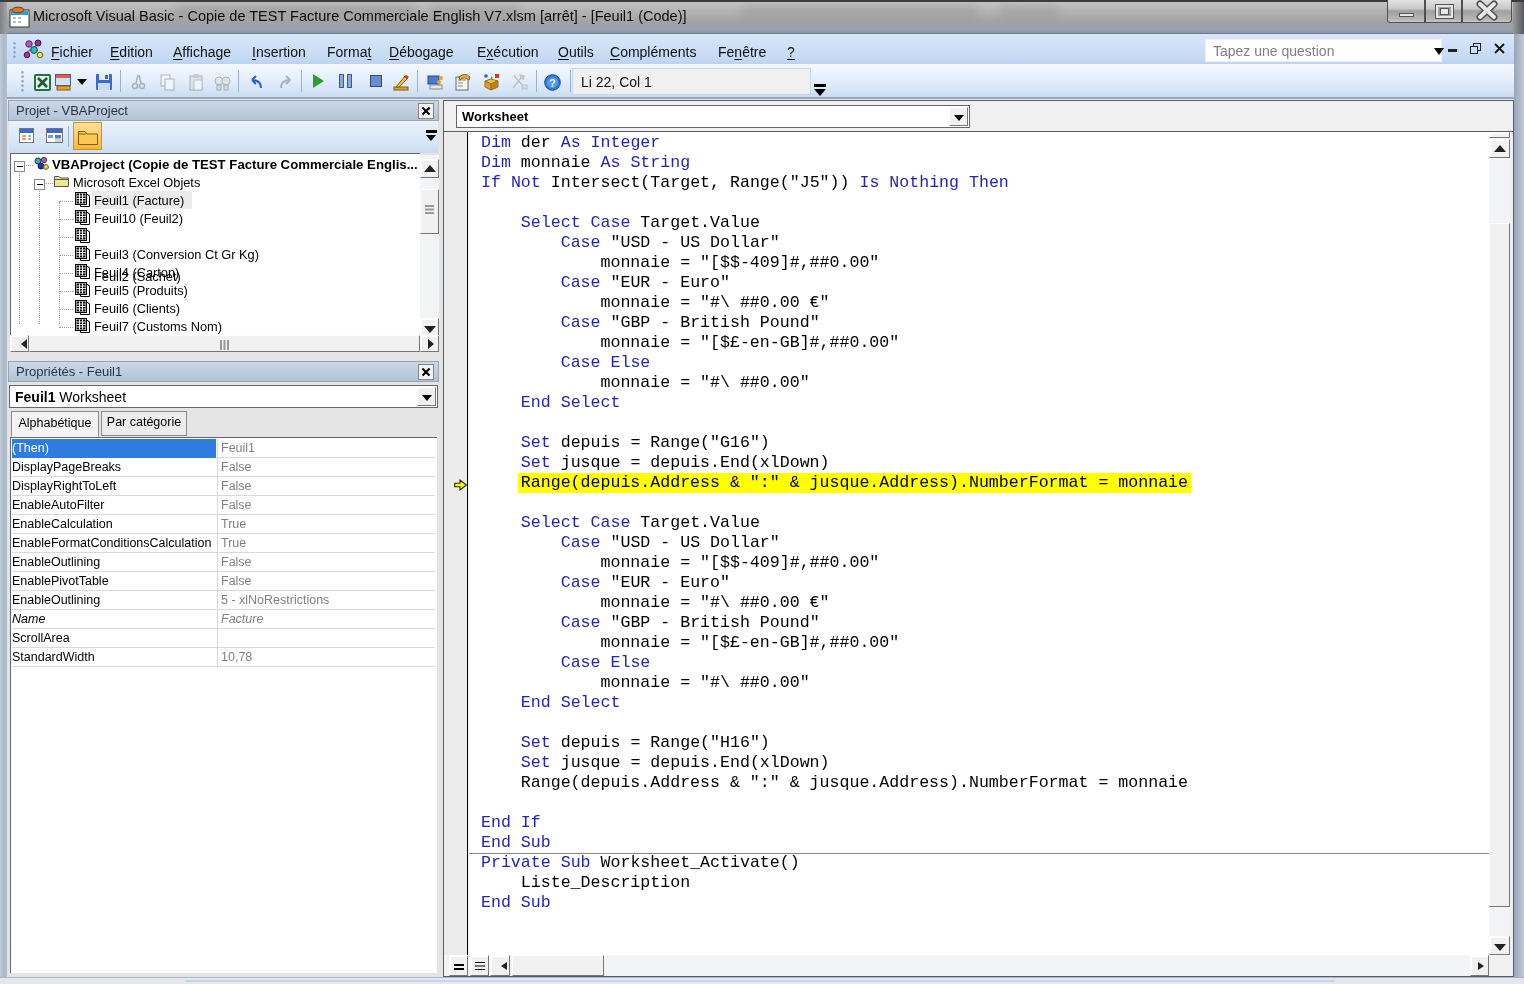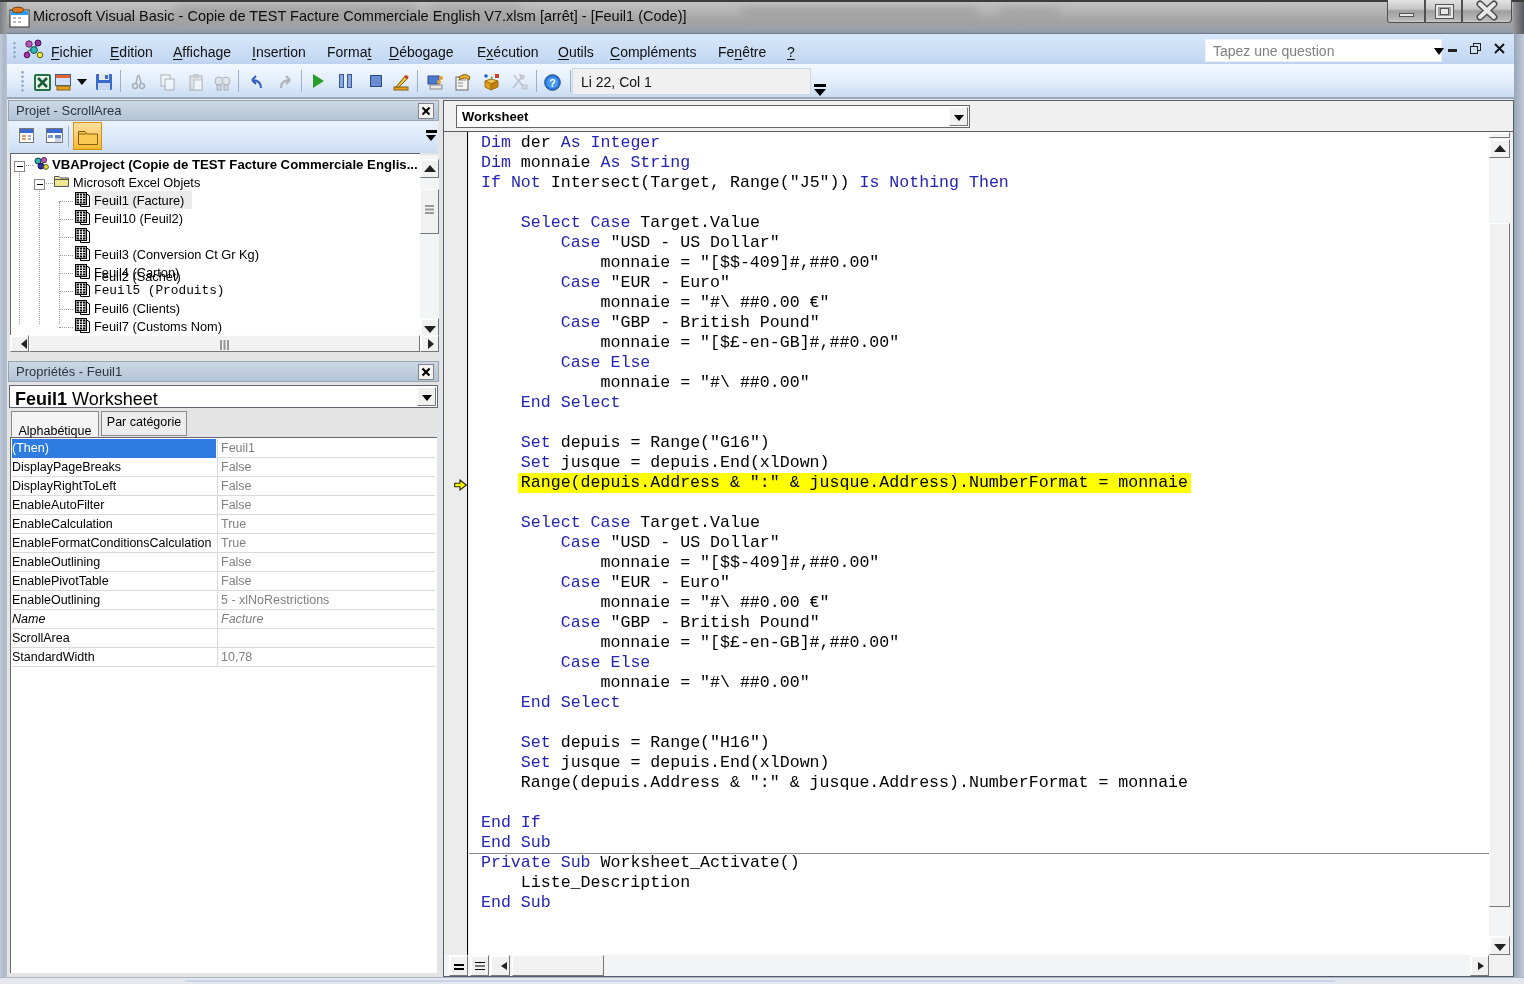--- a/index.html
+++ b/index.html
@@ -280,21 +280,21 @@
 
 <div id="lframe"></div>
 <div id="rframe"></div>
 <div id="bframe"></div>
 <div id="bline"></div>
 
 <div id="dock">
 
   <div id="proj">
     <div class="ptitle" style="left:0;top:0;width:431px;">
-        <span class="txt">Projet - ScrollArea</span>
+        <span class="txt">Projet - VBAProject</span>
       <div class="pclose" style="left:409px;"></div>
       </div>
     <div id="projtb">
   <svg style="position:absolute;left:10px;top:7px" width="15" height="16" viewBox="0 0 15 16">
           <rect x="0.5" y="0.5" width="14" height="14" fill="#fff" stroke="#777"></rect>
           <rect x="1" y="1" width="13" height="4" fill="#3a6ad0"></rect>
           <path d="M3 8 L7 8 M3 11 L7 11" stroke="#e08030" stroke-width="1.5"></path>
           <path d="M9 8 L12 8 M9 11 L12 11" stroke="#999" stroke-width="1.5"></path>
         </svg>
   <svg style="position:absolute;left:37px;top:7px" width="17" height="16" viewBox="0 0 17 16">
@@ -381,21 +381,21 @@
   <path d="M12.2 2.5 L13 2.5 L14.5 4 L14.5 4.8 Z" fill="#000"></path>
 </svg></div>
         <div class="trow" style="left:83px;top:111px;">Feuil4 (Carton)</div>
         <div class="trow" style="left:64px;top:128px;"><svg width="16" height="16" viewBox="0 0 16 16" style="vertical-align:-3px">
   <path d="M9.5 2.5 L13 2.5 L14.5 4 L14.5 14.5 L5.5 14.5 L5.5 12.5" fill="#fff" stroke="#000"></path>
   <rect x="0.5" y="0.5" width="11" height="12" fill="#fff" stroke="#000"></rect>
   <rect x="1.5" y="1.5" width="9" height="10" fill="#000"></rect>
   <path d="M1.5 4 L10.5 4 M1.5 6.5 L10.5 6.5 M1.5 9 L10.5 9 M4.5 1.5 L4.5 11.5 M7.5 1.5 L7.5 11.5" stroke="#fff" stroke-width="0.9"></path>
   <path d="M12.2 2.5 L13 2.5 L14.5 4 L14.5 4.8 Z" fill="#000"></path>
 </svg></div>
-        <div class="trow" style="left:83px;top:129px;font-family:Liberation Mono, monospace;">Feuil5 (Produits)</div>
+        <div class="trow" style="left:83px;top:129px;">Feuil5 (Produits)</div>
         <div class="trow" style="left:64px;top:146px;"><svg width="16" height="16" viewBox="0 0 16 16" style="vertical-align:-3px">
   <path d="M9.5 2.5 L13 2.5 L14.5 4 L14.5 14.5 L5.5 14.5 L5.5 12.5" fill="#fff" stroke="#000"></path>
   <rect x="0.5" y="0.5" width="11" height="12" fill="#fff" stroke="#000"></rect>
   <rect x="1.5" y="1.5" width="9" height="10" fill="#000"></rect>
   <path d="M1.5 4 L10.5 4 M1.5 6.5 L10.5 6.5 M1.5 9 L10.5 9 M4.5 1.5 L4.5 11.5 M7.5 1.5 L7.5 11.5" stroke="#fff" stroke-width="0.9"></path>
   <path d="M12.2 2.5 L13 2.5 L14.5 4 L14.5 4.8 Z" fill="#000"></path>
 </svg></div>
         <div class="trow" style="left:83px;top:147px;">Feuil6 (Clients)</div>
         <div class="trow" style="left:64px;top:164px;"><svg width="16" height="16" viewBox="0 0 16 16" style="vertical-align:-3px">
   <path d="M9.5 2.5 L13 2.5 L14.5 4 L14.5 14.5 L5.5 14.5 L5.5 12.5" fill="#fff" stroke="#000"></path>
@@ -435,25 +435,25 @@
         </div>
       </div>
   </div>
 
   <div id="props">
     <div class="ptitle" style="left:0;top:0;width:431px;">
         <span class="txt">Propriétés - Feuil1</span>
       <div class="pclose" style="left:409px;"></div>
       </div>
     <div id="pcombo">
-        <span style="position:absolute;left:5px;top:3px;font-size:18px;"><b>Feuil1</b> Worksheet</span>
+        <span style="position:absolute;left:5px;top:3px;font-size:14px;"><b>Feuil1</b> Worksheet</span>
       <div class="cbtn"></div>
       </div>
     <div id="ptabs">
-      <div class="tab" style="left:2px;width:88px;z-index:2;background:#f3f3f3;border-bottom:1px solid #f3f3f3;"><span style="position:relative;top:12px;">Alphabétique</span></div>
+      <div class="tab" style="left:2px;width:88px;z-index:2;background:#f3f3f3;border-bottom:1px solid #f3f3f3;"><span style="position:relative;top:4px;">Alphabétique</span></div>
       <div class="tab" style="left:92px;width:86px;height:25px;background:#ececec;"><span style="position:relative;top:3px;">Par catégorie</span></div>
     </div>
     <div id="grid">
         <div class="prow" style="top:1px;">
      <div style="position:absolute;left:0;top:0;width:204px;height:19px;background:#2e7ce0;"></div>
      <div class="pname" style="color:#fff;">(Then)</div>
      <div class="pdiv"></div>
      <div class="pval">Feuil1</div>
         </div>
         <div class="prow" style="top:20px;">

